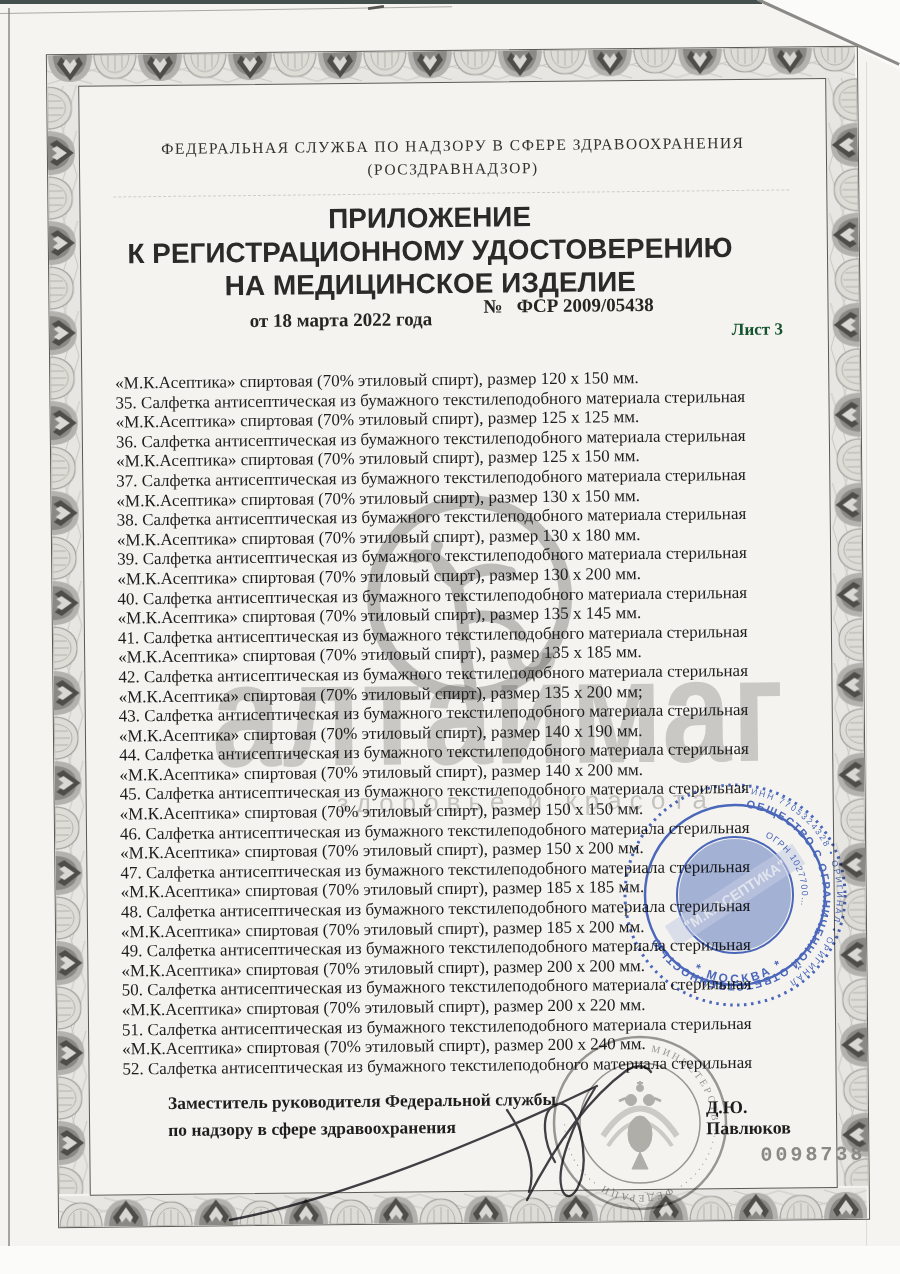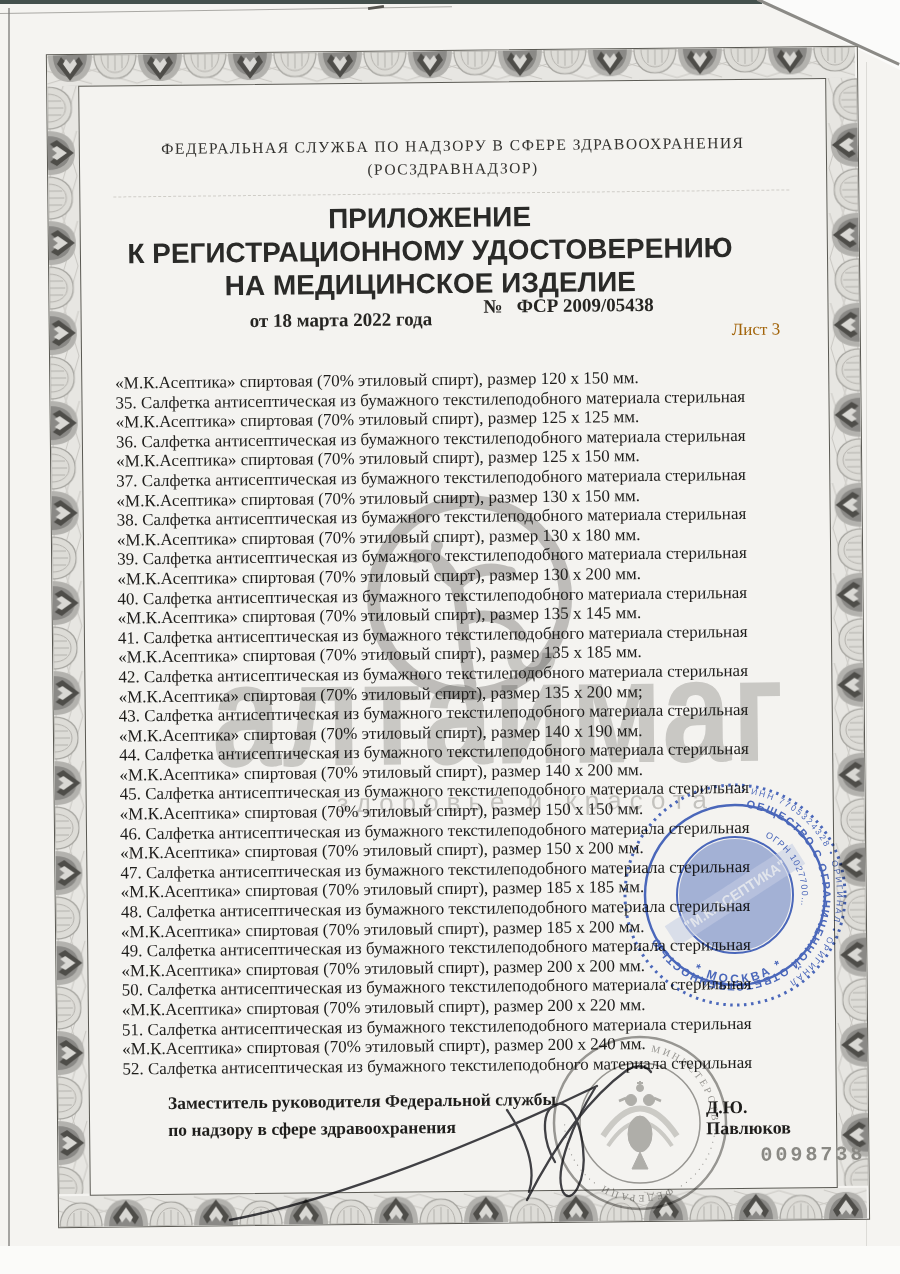--- a/index.html
+++ b/index.html
@@ -32,21 +32,21 @@
   
   .org{left:0;right:0;text-align:center;font-size:15.5px;letter-spacing:1.5px;color:#33322f;white-space:nowrap;}
   .org1{top:54px;} .org2{top:77px;}
   .sep{left:33px;top:110px;width:676px;border-top:1px dashed #c6c4be;opacity:.8;}
   .title{left:0;right:48px;text-align:center;font-family:"Liberation Sans",sans-serif;
        font-weight:700;font-size:28px;line-height:33px;color:#2a2a28;white-space:nowrap;}
   .tt1{top:118px;} .tt2{top:151px;} .tt3{top:184px;}
   .date-line{left:168px;top:225px;font-weight:700;font-size:19px;color:#262522;}
   .num-line{left:402px;top:213px;font-weight:700;font-size:19px;color:#262522;}
   .num-line .v{margin-left:14px;}
-  .sheet{left:650px;top:240px;font-weight:400;font-size:17px;color:#a16207;}
+  .sheet{left:650px;top:240px;font-weight:700;font-size:17px;color:#14532d;}
   
   .list{left:33px;top:287px;right:10px;font-size:17px;line-height:19.6px;color:#1e1d1b;white-space:nowrap;z-index:2;}
   
   .sig1{left:78px;top:1007px;font-weight:700;font-size:17.5px;color:#1f1e1c;}
   .sig2{left:78px;top:1034px;font-weight:700;font-size:17.5px;color:#1f1e1c;}
   .sig-name{left:616px;top:1017px;font-weight:700;font-size:18px;color:#1f1e1c;}
   .serial{left:670px;top:1064px;font-family:"Liberation Mono",monospace;font-weight:700;
        font-size:20px;letter-spacing:3px;color:#8a8984;}
   
   .wm{mix-blend-mode:multiply;pointer-events:none;}

